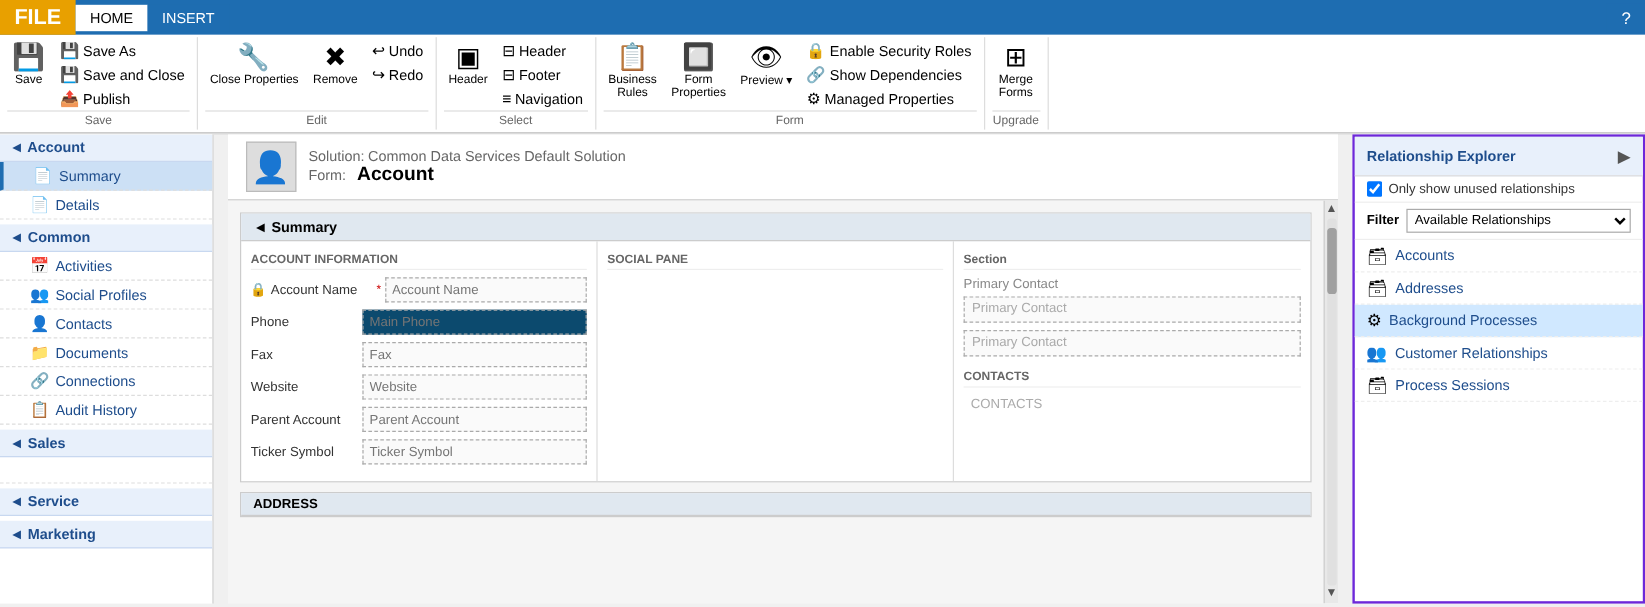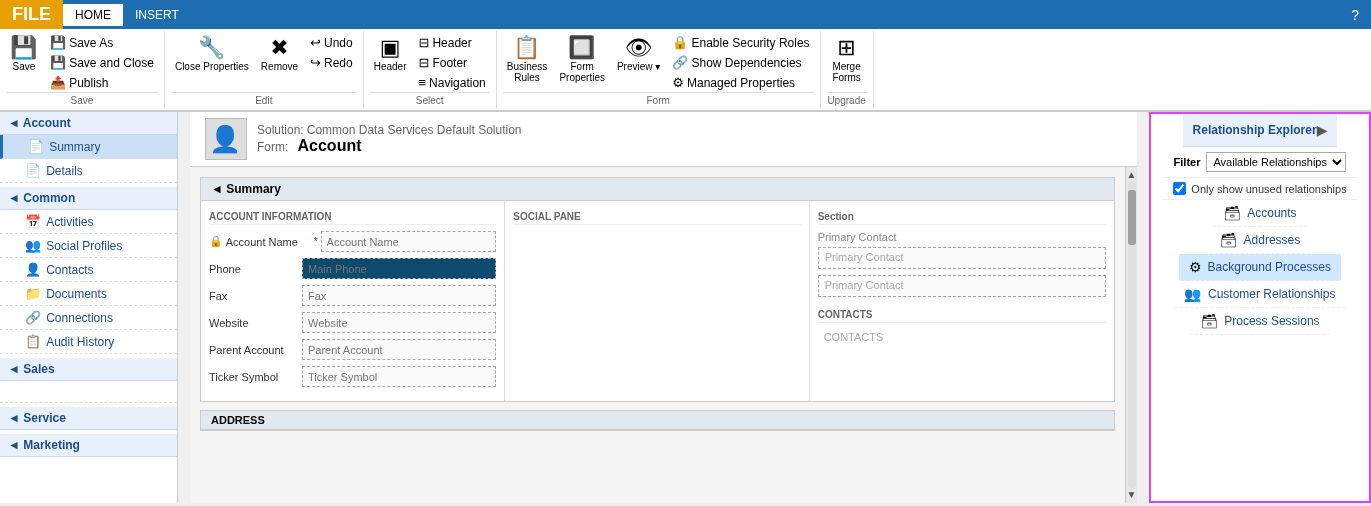--- a/index.html
+++ b/index.html
@@ -285,38 +285,38 @@
       <div style="width:12px;background:#e8e8e8;border-left:1px solid #ccc;display:flex;flex-direction:column;align-items:center;padding:1px;">
         <div style="cursor:pointer;font-size:10px;color:#555;line-height:1.4;">▲</div>
         <div style="flex:1;width:8px;background:#e0e0e0;border-radius:3px;position:relative;">
           <div style="background:#a0a0a0;width:8px;height:55px;border-radius:3px;position:absolute;top:8px;"></div>
         </div>
         <div style="cursor:pointer;font-size:10px;color:#555;line-height:1.4;">▼</div>
       </div>
     </div>
   </div>
 
-  <div style="width:222px;background:#fff;border:2px solid #d946ef;flex-shrink:0;display:flex;flex-direction:column;align-items:center;">
+  <div style="width:244px;background:#fff;border:2px solid #6d28d9;flex-shrink:0;display:flex;flex-direction:column;">
     <div style="display:flex;align-items:center;justify-content:space-between;padding:8px 10px;background:#e8f0fb;border-bottom:1px solid #ddd;">
       <span style="font-weight:bold;font-size:12px;color:#1e4d8c;">Relationship Explorer</span>
       <span style="cursor:pointer;font-size:14px;color:#555;">▶</span>
+    </div>
+    <div style="display:flex;align-items:center;gap:5px;padding:4px 10px;border-bottom:1px solid #eee;">
+      <input type="checkbox" checked="" style="margin: 0px;">
+      <label style="font-size:11px;color:#333;">Only show unused relationships</label>
     </div>
     <div style="display:flex;align-items:center;gap:6px;padding:5px 10px;border-bottom:1px solid #eee;">
       <span style="font-size:11px;font-weight:bold;">Filter</span>
       <select style="border:1px solid #aaa;background:#fff;font-size:11px;padding:2px 2px;flex:1;">
         <option>Available Relationships</option>
         <option>1:N Relationships</option>
         <option>N:1 Relationships</option>
         <option>N:N Relationships</option>
       </select>
     </div>
-    <div style="display:flex;align-items:center;gap:5px;padding:4px 10px;border-bottom:1px solid #eee;">
-      <input type="checkbox" checked="" style="margin: 0px;">
-      <label style="font-size:11px;color:#333;">Only show unused relationships</label>
-    </div>
 
     <div style="display:flex;align-items:center;gap:6px;padding:5px 10px;border-bottom:1px dashed #eee;cursor:pointer;">
       <span style="font-size:14px;">🗃</span>
       <span style="font-size:12px;color:#1e4d8c;">Accounts</span>
     </div>
     <div style="display:flex;align-items:center;gap:6px;padding:5px 10px;border-bottom:1px dashed #eee;cursor:pointer;">
       <span style="font-size:14px;">🗃</span>
       <span style="font-size:12px;color:#1e4d8c;">Addresses</span>
     </div>
     <div style="display:flex;align-items:center;gap:6px;padding:5px 10px;border-bottom:1px dashed #eee;cursor:pointer;background:#d0e8ff;">

